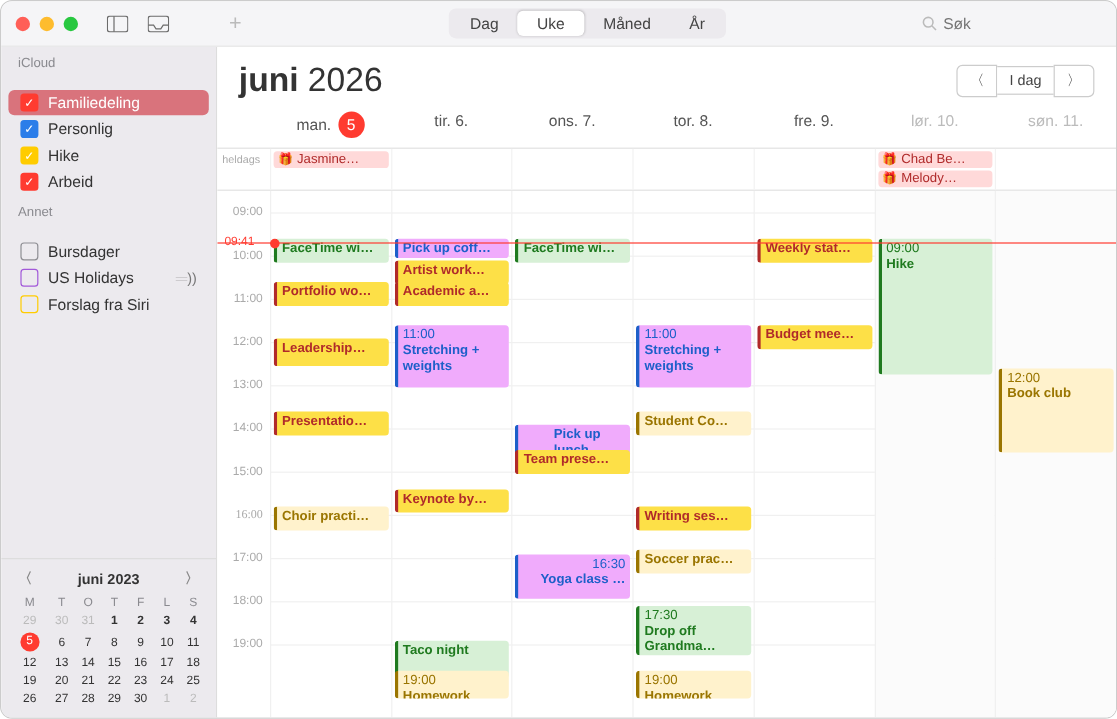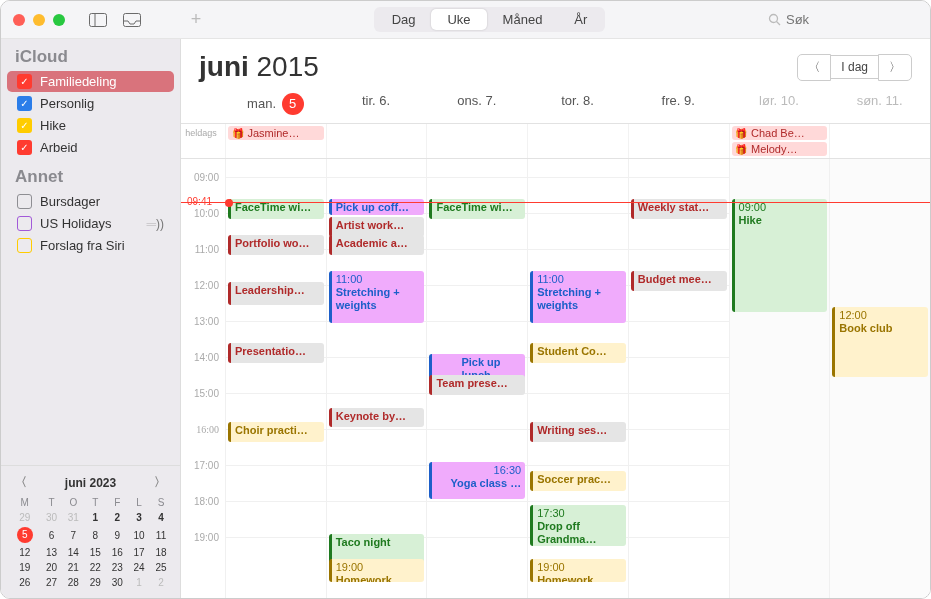--- a/index.html
+++ b/index.html
@@ -13,21 +13,21 @@
 .titlebar .left { display:flex; align-items:center; gap:8px; width:180px; }
 .titlebar .main { flex:1; display:flex; align-items:center; }
 .addbtn { width:30px; text-align:center; color:#bbb; font-size:18px; }
 .segmented { margin-left:auto; display:flex; background:#eceaee; border-radius:6px; padding:2px; }
 .segmented .seg { padding:3px 16px; border-radius:5px; font-size:13px; color:#444; }
 .segmented .seg.active { background:#fff; box-shadow:0 0 2px rgba(0,0,0,.2); }
 .searchwrap { margin-left:auto; margin-right:12px; display:flex; align-items:center; gap:5px; color:#bbb; width:150px; }
 .searchwrap input { border:none; background:transparent; outline:none; font-size:13px; width:100%; color:#555; }
 .body { flex:1; display:flex; overflow:hidden; }
 .sidebar { width: 180px; background:#eceaee; border-right:1px solid #ddd; display:flex; flex-direction:column; }
-.sidebar-section-hdr { padding: 8px 14px 3px; font-size:17px; color:#8a8a8f; font-weight:700; }
+.sidebar-section-hdr { padding: 8px 14px 15px; font-size:11px; color:#8a8a8f; font-weight:400; }
 .cal-item { display:flex; align-items:center; gap:8px; padding:3px 10px; margin:1px 6px; border-radius:5px; }
 .cal-item.selected { background:#d9737c; color:#fff; }
 .cal-item .cb { width:15px; height:15px; border-radius:3px; display:flex; align-items:center; justify-content:center; color:#fff; font-size:10px; }
 .cal-item .unchecked { background:transparent; border:1.5px solid; }
 .cal-item .shared { margin-left:auto; color:#777; font-size:12px; }
 .mini { margin-top:auto; padding:6px 8px 8px; border-top:1px solid #ddd; font-size:11px; }
 .mini-hdr { display:flex; align-items:center; justify-content:space-between; padding:2px 4px 4px; color:#333; font-size:12px; font-weight:600; }
 .mini-hdr .nav { color:#888; font-size:12px; padding:0 2px; }
 .mini table { width:100%; border-spacing:0; }
 .mini th { color:#8a8a8f; font-weight:500; font-size:10px; padding:2px 0; }
@@ -64,21 +64,21 @@
 .daycol.weekend { background:#fbfbfb; }
 .hline { position:absolute; left:0; right:0; border-top:1px solid #f0f0f0; }
 .nowline { position:absolute; left:0; right:0; border-top:1px solid #ff3b30; z-index:3; }
 .nowline .nowlabel { position:absolute; left:-40px; top:-7px; font-size:10px; color:#ff3b30; }
 .nowline .nowdot { position:absolute; top:-4px; width:8px; height:8px; border-radius:50%; background:#ff3b30; }
 .event { position:absolute; left:2px; right:2px; border-radius:3px; font-size:11px; padding:2px 4px; overflow:hidden; line-height:13px; }
 .event .etime { font-weight:400; }
 .event .etitle { font-weight:600; }
 .event.bar { border-left:3px solid;margin-top:22px; }
 .c-green-s { background:#d7f0d6; color:#1f7a1f; border-left-color:#34c759; }
-.c-red-s { background:#e5e5e5; color:#b02a2a; border-left-color:#ff3b30; }
+.c-red-s { background:#fde047; color:#b02a2a; border-left-color:#ff3b30; }
 .c-blue-s { background:#f0abfc; color:#1d5fc9; border-left-color:#2b7de9; }
 .c-yellow-s { background:#fff2cc; color:#9a7500; border-left-color:#ffcc00; }
 .c-red-pill { background:#ffd9d9; color:#b02a2a; }
 svg { display:block; }
 </style>
 </head>
 <body>
 
 <div class="window">
   <div class="titlebar">
@@ -220,21 +220,21 @@
                 <td class="dim">1</td>
                 <td class="dim">2</td>
               </tr>
             </tbody>
           </table>
       </div>
     </div>
 
     <div class="main-area">
       <div class="month-header">
-        <h1><b>juni</b> <span>2015</span></h1>
+        <h1><b>juni</b> <span>2026</span></h1>
         <div class="nav-right">
           <button class="navbtn left">〈</button>
           <button class="todaybtn">I dag</button>
           <button class="navbtn right">〉</button>
         </div>
       </div>
       <div class="day-headers" id="day-headers">
           <div class="dh today"><span>man. </span><span class="daynum">5</span></div>
           <div class="dh"><span>tir. </span><span class="daynum">6</span>.</div>
           <div class="dh"><span>ons. </span><span class="daynum">7</span>.</div>
@@ -327,21 +327,21 @@
                   <div class="etitle">Yoga class  …</div>
                 </div>
               </div>
               <div class="daycol">
                 <div class="event bar c-blue-s" style="top: 90px; height: 52px;">
                   <div class="etime">11:00</div>
                   <div class="etitle">Stretching + weights</div>
                 </div>
                 <div class="event bar c-yellow-s" style="top: 162px; height: 19.6px;"><span class="etitle">Student Co…</span></div>
                 <div class="event bar c-red-s" style="top: 241.2px; height: 19.6px;"><span class="etitle">Writing ses…</span></div>
-                <div class="event bar c-yellow-s" style="top: 290px; height: 19.6px;"><span class="etitle">Soccer prac…</span></div>
+                <div class="event bar c-yellow-s" style="top: 277px; height: 19.6px;"><span class="etitle">Soccer prac…</span></div>
                 <div class="event bar c-green-s" style="top: 324px; height: 41.2px;">
                   <div class="etime">17:30</div>
                   <div class="etitle">Drop off Grandma…</div>
                 </div>
                 <div class="event bar c-yellow-s" style="top: 378px; height: 23.2px;">
                   <div class="etime">19:00</div>
                   <div class="etitle">Homework</div>
                 </div>
               </div>
               <div class="daycol">

